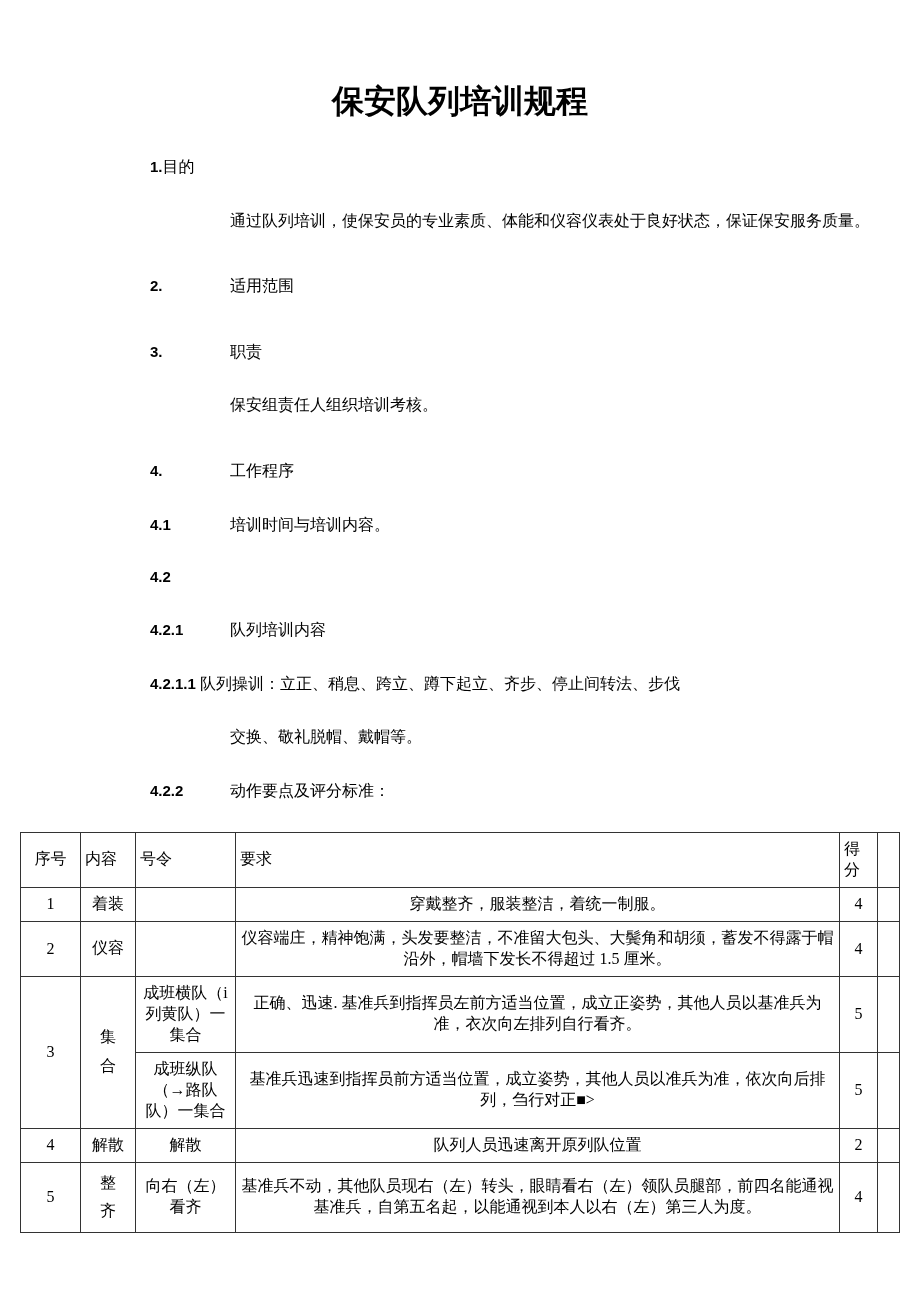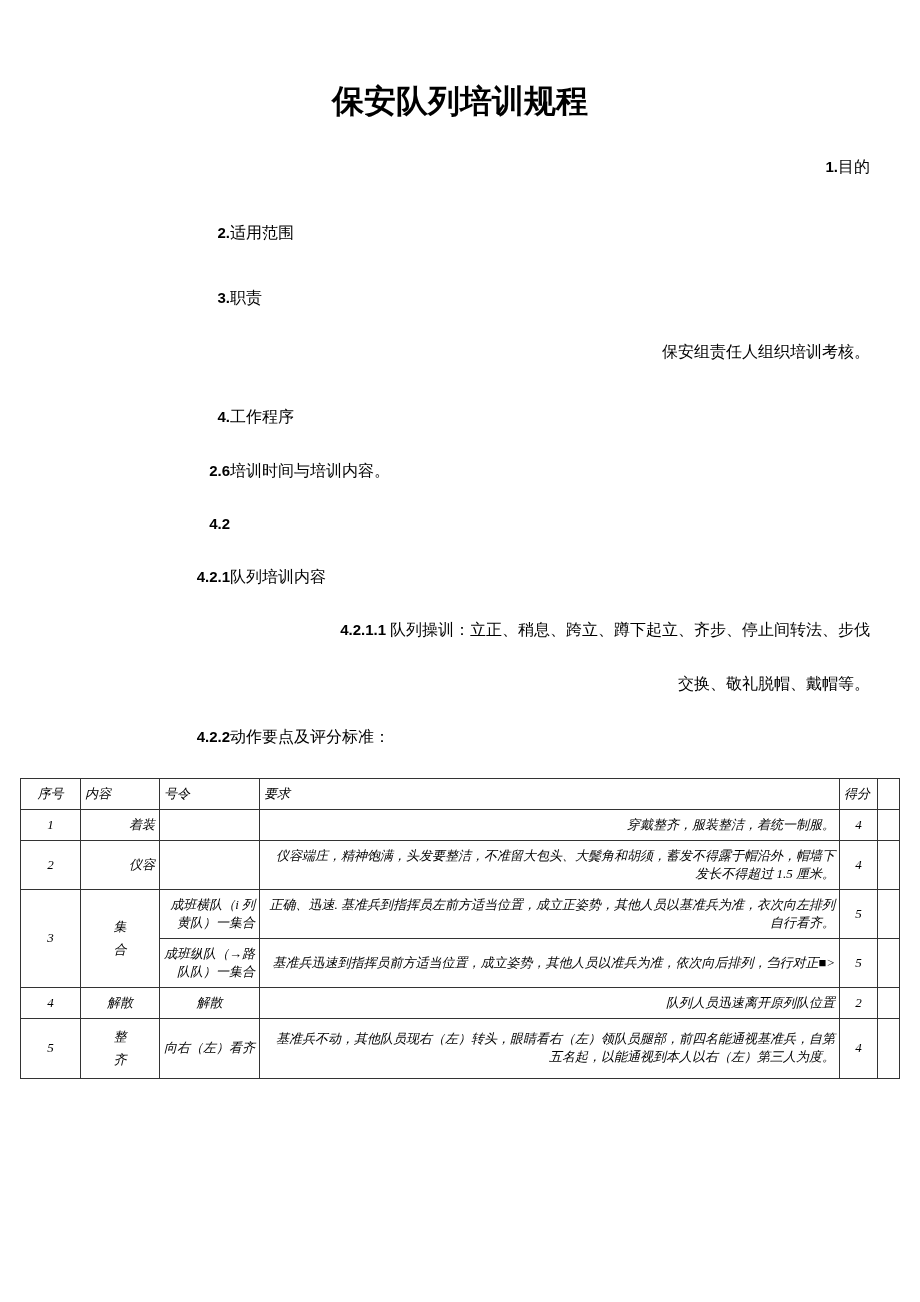--- a/index.html
+++ b/index.html
@@ -22,63 +22,62 @@
       font-family: Arial, sans-serif;
       font-weight: bold;
       font-size: 15px;
     }
     .section-label {
       font-size: 16px;
     }
     .content-area {
       padding-left: 130px;
       padding-right: 30px;
-      text-align: right;
     }
     .line {
       margin-bottom: 28px;
       font-size: 16px;
       line-height: 1.6;
     }
     .indent1 { padding-left: 80px; }
     .row { display: flex; align-items: baseline; }
     .col-num { width: 80px; flex-shrink: 0; }
     table {
       border-collapse: collapse;
       width: 100%;
-      font-size: 13px;
+      font-size: 16px;
       margin-top: 4px;
-      font-style: italic;
     }
     td, th {
       border: 1px solid #333;
       padding: 6px 4px;
       vertical-align: middle;
     }
     th { font-weight: normal; text-align: left; }
     .col-seq { width: 60px; text-align: center; }
-    .col-content { width: 79px; text-align: left; padding-left: 4px; }
+    .col-content { width: 55px; text-align: left; padding-left: 4px; }
     .col-cmd { width: 100px; }
     .col-req { }
     .col-score { width: 38px; text-align: left; }
     .col-extra { width: 22px; }
     .cell-center { text-align: center; }
-    .cell-left { text-align: right; }
+    .cell-left { text-align: center; }
     .vertical-text { text-align: center; line-height: 1.8; }
   </style>
 </head>
 <body>
 
 <div class="title">保安队列培训规程</div>
 
 <div class="content-area">
 
   <div class="line">
     <span class="section-num">1.</span><span class="section-label">目的</span>
   </div>
+  <div class="line indent1">通过队列培训，使保安员的专业素质、体能和仪容仪表处于良好状态，保证保安服务质量。</div>
 
   <div class="line" style="margin-top:40px"></div>
 
   <div class="line row">
     <span class="section-num col-num">2.</span>
     <span class="section-label">适用范围</span>
   </div>
 
   <div class="line" style="margin-top:40px"></div>
 
@@ -89,21 +88,21 @@
   <div class="line indent1">保安组责任人组织培训考核。</div>
 
   <div class="line" style="margin-top:40px"></div>
 
   <div class="line row">
     <span class="section-num col-num">4.</span>
     <span class="section-label">工作程序</span>
   </div>
 
   <div class="line row">
-    <span class="section-num col-num">2.6</span>
+    <span class="section-num col-num">4.1</span>
     <span>培训时间与培训内容。</span>
   </div>
 
   <div class="line row">
     <span class="section-num col-num">4.2</span>
   </div>
 
   <div class="line row">
     <span class="section-num col-num">4.2.1</span>
     <span>队列培训内容</span>

